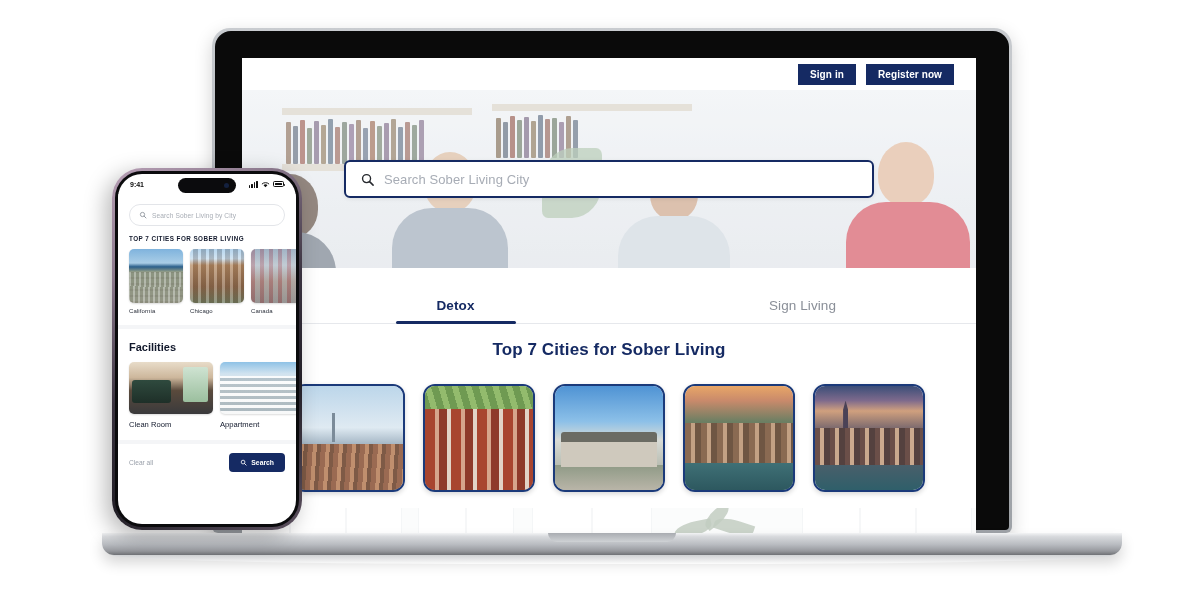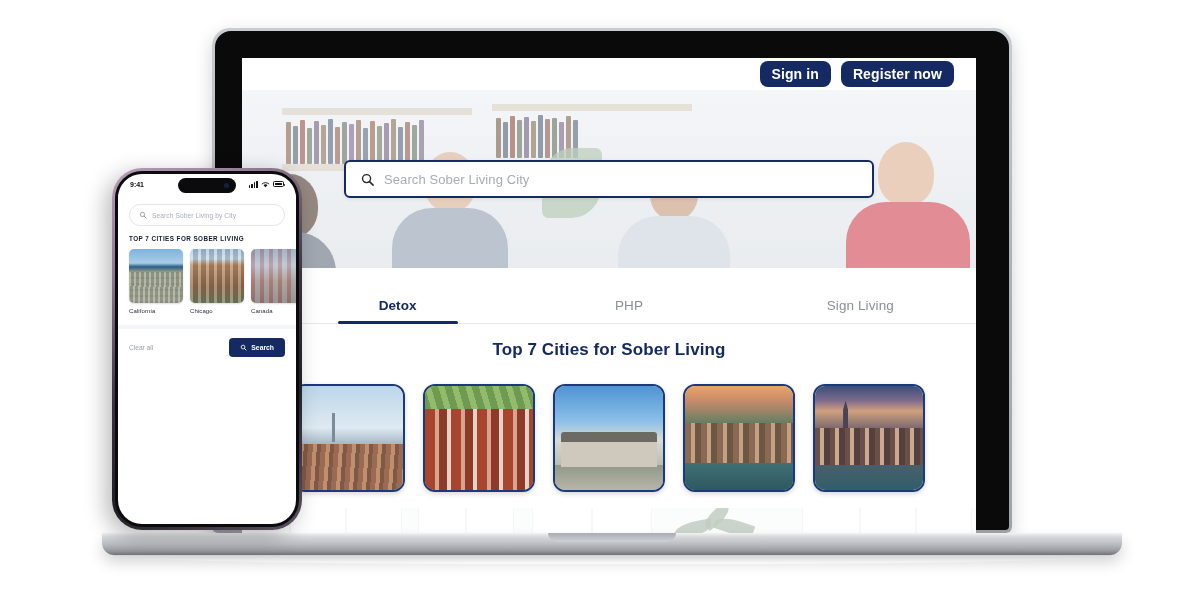--- a/index.html
+++ b/index.html
@@ -47,22 +47,22 @@
     opacity: .85;
   }
 
   
   .page { position: absolute; inset: 0; background: #fff; }
   .topbar {
     height: 32px; background: #fff; display: flex; align-items: center;
     justify-content: flex-end; gap: 10px; padding: 0 22px;
   }
   .btn-navy {
-    background: #152a63; color: #fff; border: none; border-radius: 8px;
-    font-size: 14px; font-weight: 700; padding: 5px 12px; letter-spacing: .1px;
+    background: #152a63; color: #fff; border: none; border-radius: 0;
+    font-size: 10px; font-weight: 700; padding: 5px 12px; letter-spacing: .1px;
     font-family: "Liberation Sans", sans-serif; cursor: pointer; white-space: nowrap;
   }
 
   .hero { position: relative; height: 178px; overflow: hidden; }
   .hero-photo { position: absolute; inset: 0; }
   
   .hp-bg { position:absolute; inset:0;
     background:
       linear-gradient(180deg,#eef1f4 0%,#e4e8ed 60%,#dfe3e8 100%);
   }
@@ -291,21 +291,20 @@
                   <circle cx="10.5" cy="10.5" r="6.4" stroke="#26292e" stroke-width="2.2"></circle>
                   <line x1="15.4" y1="15.4" x2="21" y2="21" stroke="#26292e" stroke-width="2.4" stroke-linecap="round"></line>
                 </svg>
                 <span class="ph">Search Sober Living City</span>
               </div>
             </div>
           </div>
 
           <div class="tabs">
             <div class="tab active">Detox</div>
-            <div class="tab">PHP</div>
             <div class="tab">Sign Living</div>
           </div>
 
           <div class="section">
             <div class="sect-title">Top 7 Cities for Sober Living</div>
           </div>
 
           <div class="cities">
             <div class="city-card">
                 <div class="img c-zurich"></div>
@@ -413,20 +412,37 @@
               </div>
               <div class="ph-thumb">
                 <div class="tb">
                     <div class="ph-can" style="position:absolute;inset:0;"></div>
                   </div>
                 <div class="cap">Canada</div>
               </div>
             </div>
           </div>
 
+          <div class="ph-card">
+            <div class="ph-h2">Facilities</div>
+            <div class="ph-row">
+              <div class="fac-thumb">
+                <div class="tb">
+                    <div class="fc-room" style="position:absolute;inset:0;"></div>
+                  </div>
+                <div class="cap">Clean Room</div>
+              </div>
+              <div class="fac-thumb">
+                <div class="tb">
+                    <div class="fc-apt" style="position:absolute;inset:0;"></div>
+                  </div>
+                <div class="cap">Appartment</div>
+              </div>
+            </div>
+          </div>
 
           <div class="ph-actions">
             <span class="clear-all">Clear all</span>
             <button class="ph-searchbtn">
               <svg width="7" height="7" viewBox="0 0 24 24" fill="none">
                 <circle cx="10.5" cy="10.5" r="6.4" stroke="#fff" stroke-width="2.8"></circle>
                 <line x1="15.4" y1="15.4" x2="21" y2="21" stroke="#fff" stroke-width="3" stroke-linecap="round"></line>
               </svg>
               <span>Search</span>
             </button>

